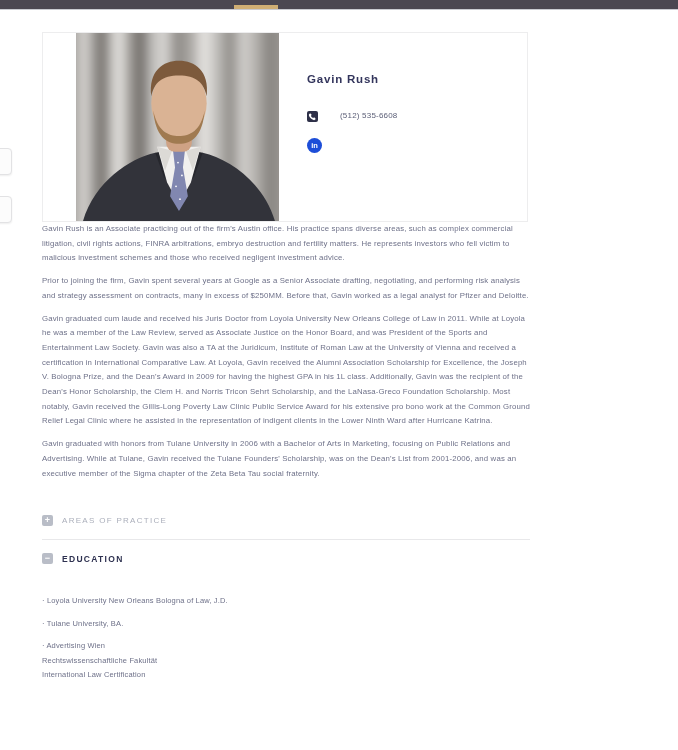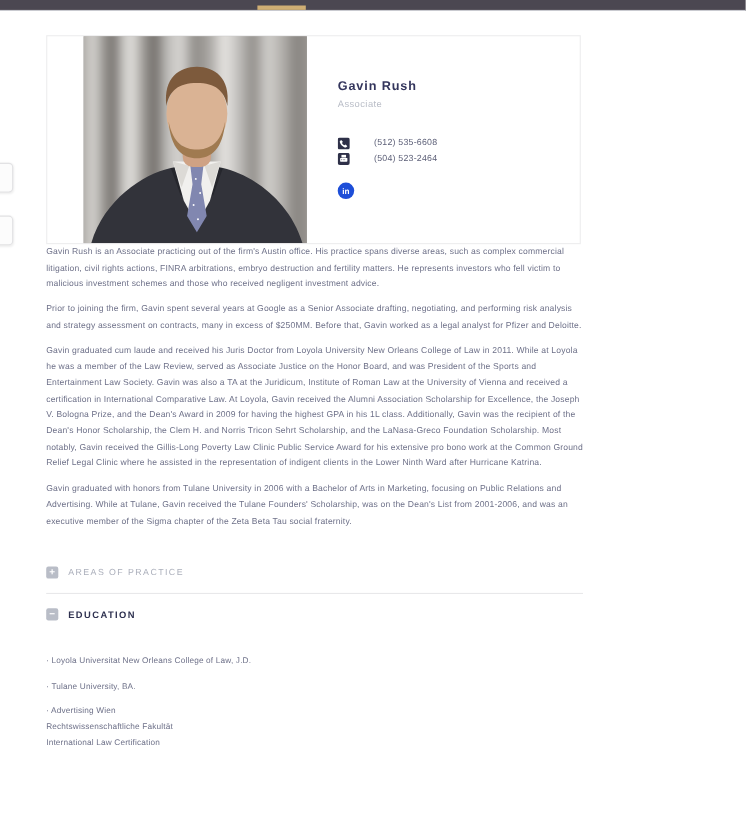--- a/index.html
+++ b/index.html
@@ -109,39 +109,27 @@
 
         <ellipse cx="103" cy="71" rx="28" ry="34" fill="#dab394"></ellipse>
 
         <path d="M75,64 C72,38 87,28 103,28 C119,28 134,38 131,64 C128,50 120,43 103,43 C86,43 78,50 75,64 Z" fill="#7d5a3c"></path>
 
         <path d="M77,78 C79,104 90,112 103,112 C116,112 127,104 129,78 C125,99 114,104 103,104 C92,104 81,99 77,78 Z" fill="#a07a50"></path>
       </svg>
     </div>
     <div class="info">
       <div class="name">Gavin Rush</div>
-      <div class="role">Associate</div>
       <div class="contact">
         <div class="contact-row">
           <svg class="sq-icon" viewBox="0 0 11 11">
             <rect width="11" height="11" rx="2" fill="#2e3048"></rect>
             <path d="M3.1,2.2 L4.7,3.8 L3.9,4.9 C4.4,5.9 5.1,6.6 6.1,7.1 L7.2,6.3 L8.8,7.9 L7.5,9.1 C6.8,9.3 5,8.6 3.7,7.3 C2.4,6 1.7,4.2 1.9,3.5 Z" fill="#fff"></path>
           </svg>
           <span>(512) 535-6608</span>
-        </div>
-        <div class="contact-row">
-          <svg class="sq-icon" viewBox="0 0 11 11">
-            <rect width="11" height="11" rx="2" fill="#2e3048"></rect>
-            <rect x="3.4" y="1.8" width="4.2" height="2.4" fill="#fff"></rect>
-            <rect x="2.2" y="4.6" width="6.6" height="3.4" rx="0.6" fill="#fff"></rect>
-            <circle cx="3.6" cy="6.3" r="0.45" fill="#2e3048"></circle>
-            <circle cx="5" cy="6.3" r="0.45" fill="#2e3048"></circle>
-            <circle cx="6.4" cy="6.3" r="0.45" fill="#2e3048"></circle>
-          </svg>
-          <span>(504) 523-2464</span>
         </div>
       </div>
       <div class="linkedin">in</div>
     </div>
   </div>
 
   <div class="bio">
     <p>Gavin Rush is an Associate practicing out of the firm's Austin office. His practice spans diverse areas, such as complex commercial litigation, civil rights actions, FINRA arbitrations, embryo destruction and fertility matters. He represents investors who fell victim to malicious investment schemes and those who received negligent investment advice.</p>
     <p>Prior to joining the firm, Gavin spent several years at Google as a Senior Associate drafting, negotiating, and performing risk analysis and strategy assessment on contracts, many in excess of $250MM. Before that, Gavin worked as a legal analyst for Pfizer and Deloitte.</p>
     <p>Gavin graduated cum laude and received his Juris Doctor from Loyola University New Orleans College of Law in 2011. While at Loyola he was a member of the Law Review, served as Associate Justice on the Honor Board, and was President of the Sports and Entertainment Law Society. Gavin was also a TA at the Juridicum, Institute of Roman Law at the University of Vienna and received a certification in International Comparative Law. At Loyola, Gavin received the Alumni Association Scholarship for Excellence, the Joseph V. Bologna Prize, and the Dean's Award in 2009 for having the highest GPA in his 1L class. Additionally, Gavin was the recipient of the Dean's Honor Scholarship, the Clem H. and Norris Tricon Sehrt Scholarship, and the LaNasa-Greco Foundation Scholarship. Most notably, Gavin received the Gillis-Long Poverty Law Clinic Public Service Award for his extensive pro bono work at the Common Ground Relief Legal Clinic where he assisted in the representation of indigent clients in the Lower Ninth Ward after Hurricane Katrina.</p>
@@ -157,21 +145,21 @@
 
     <hr class="divider">
 
     <div class="acc-header acc-expanded">
       <span class="toggle">−</span>
       <span class="acc-label">EDUCATION</span>
     </div>
 
     <div class="edu-list">
       <div class="edu-item">
-        <div>· Loyola Universitat New Orleans College of Law, J.D.</div>
+        <div>· Loyola University New Orleans Bologna of Law, J.D.</div>
       </div>
       <div class="edu-item">
         <div>· Tulane University, BA.</div>
       </div>
       <div class="edu-item">
         <div>· Advertising Wien</div>
         <div>Rechtswissenschaftliche Fakultät</div>
         <div>International Law Certification</div>
       </div>
     </div>

